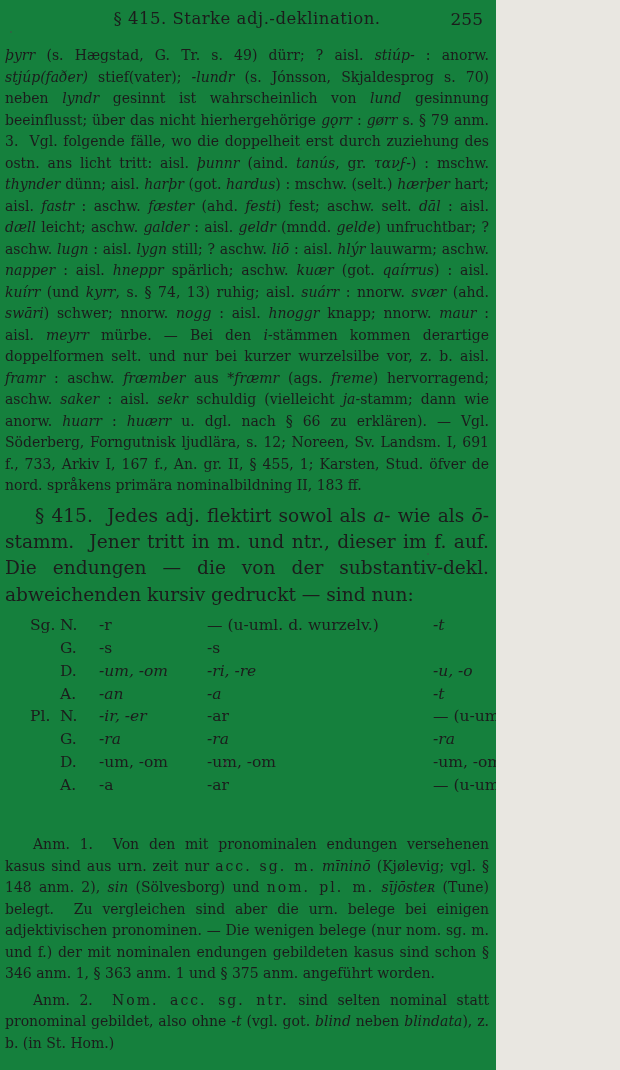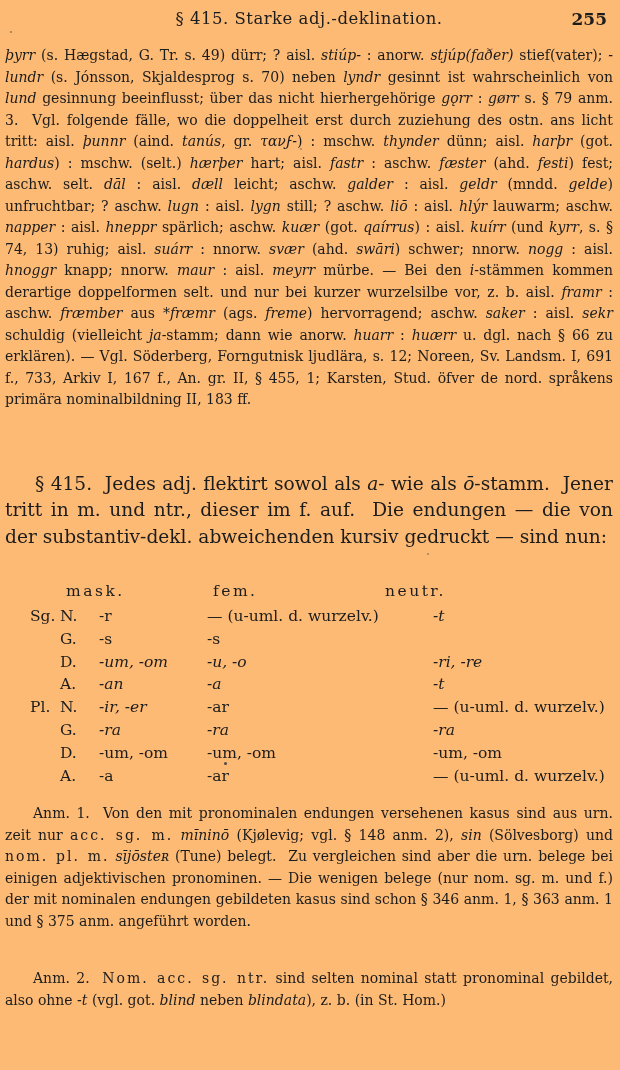--- a/index.html
+++ b/index.html
@@ -1,82 +1,77 @@
 <!DOCTYPE html>
 <html><head>
 <meta charset="utf-8">
 <style>
   html,body{margin:0;padding:0;background:#e9e7e1;}
   .page{
-    position:relative;width:620px;height:1070px;box-sizing:border-box;
-    background:#fdba74;color:#1c1c1c;overflow:hidden;
+    position:relative;width:496px;height:1070px;box-sizing:border-box;
+    background:#15803d;color:#1c1c1c;overflow:hidden;
     font-family:"DejaVu Serif", serif;
     padding:9px 7px 0 5px;
   }
   .pagehead{position:relative;height:26px;font-size:16.5px;}
   .pagehead .title{display:block;text-align:center;letter-spacing:.5px;}
-  .pagehead .pageno{position:absolute;right:6px;top:0;font-size:17px;font-weight:bold;}
+  .pagehead .pageno{position:absolute;right:6px;top:0;font-size:17px;}
   .petit{font-size:14px;line-height:21.5px;text-align:justify;white-space:pre-wrap;}
   .grand{font-size:18.6px;line-height:26.4px;text-align:justify;white-space:pre-wrap;}
   .it{font-style:italic;}
   .sp{letter-spacing:2px;}
   #para1{margin-top:10px;min-height:408px;}
   #para2{margin-top:2px;min-height:79px;text-indent:30px;}
-  #para3{margin-top:18px;min-height:105px;text-indent:30px;}
+  #para3{margin-top:6px;min-height:105px;text-indent:30px;}
   .decl{margin-top:6px;font-size:15.5px;min-height:204px;}
   .thead{position:relative;height:23px;font-size:15.5px;}
   .thead span{position:absolute;top:0;letter-spacing:2.5px;}
   .h-mask{left:61px;}
   .h-fem{left:208px;}
   .h-neutr{left:380px;}
   .trow{display:grid;grid-template-columns:58px 97px 215px 1fr;padding-left:25px;line-height:22.8px;gap:11px;}
   .tcell{white-space:nowrap;}
   .tgroup{display:inline-block;width:30px;}
   #anm1{margin-top:16px;min-height:149px;text-indent:28px;}
-  #anm2{margin-top:16px;min-height:43px;text-indent:28px;}
+  #anm2{margin-top:5px;min-height:43px;text-indent:28px;}
   .speck{position:absolute;background:#4a4a4a;border-radius:50%;}
 </style>
 </head>
 <body>
 
 <div class="page">
 
   <div class="pagehead">
     <span class="title">§ 415.  Starke adj.-deklination.</span>
     <span class="pageno">255</span>
   </div>
 
   <div id="para1" class="petit"><span class="it">þyrr</span><span> (s. Hægstad, G. Tr. s. 49) dürr; ? aisl. </span><span class="it">stiúp-</span><span> : anorw. </span><span class="it">stjúp(faðer)</span><span> stief(vater); </span><span class="it">-lundr</span><span> (s. Jónsson, Skjaldesprog s. 70) neben </span><span class="it">lyndr</span><span> gesinnt ist wahrscheinlich von </span><span class="it">lund</span><span> gesinnung beeinflusst; über das nicht hierhergehörige </span><span class="it">gǫrr</span><span> : </span><span class="it">gørr</span><span> s. § 79 anm. 3.  Vgl. folgende fälle, wo die doppelheit erst durch zuziehung des ostn. ans licht tritt: aisl. </span><span class="it">þunnr</span><span> (aind. </span><span class="it">tanús</span><span>, gr. </span><span class="it">τανϝ-</span><span>) : mschw. </span><span class="it">thynder</span><span> dünn; aisl. </span><span class="it">harþr</span><span> (got. </span><span class="it">hardus</span><span>) : mschw. (selt.) </span><span class="it">hærþer</span><span> hart; aisl. </span><span class="it">fastr</span><span> : aschw. </span><span class="it">fæster</span><span> (ahd. </span><span class="it">festi</span><span>) fest; aschw. selt. </span><span class="it">dāl</span><span> : aisl. </span><span class="it">dæll</span><span> leicht; aschw. </span><span class="it">galder</span><span> : aisl. </span><span class="it">geldr</span><span> (mndd. </span><span class="it">gelde</span><span>) unfruchtbar; ? aschw. </span><span class="it">lugn</span><span> : aisl. </span><span class="it">lygn</span><span> still; ? aschw. </span><span class="it">liō</span><span> : aisl. </span><span class="it">hlýr</span><span> lauwarm; aschw. </span><span class="it">napper</span><span> : aisl. </span><span class="it">hneppr</span><span> spärlich; aschw. </span><span class="it">kuær</span><span> (got. </span><span class="it">qaírrus</span><span>) : aisl. </span><span class="it">kuírr</span><span> (und </span><span class="it">kyrr</span><span>, s. § 74, 13) ruhig; aisl. </span><span class="it">suárr</span><span> : nnorw. </span><span class="it">svær</span><span> (ahd. </span><span class="it">swāri</span><span>) schwer; nnorw. </span><span class="it">nogg</span><span> : aisl. </span><span class="it">hnoggr</span><span> knapp; nnorw. </span><span class="it">maur</span><span> : aisl. </span><span class="it">meyrr</span><span> mürbe. — Bei den </span><span class="it">i</span><span>-stämmen kommen derartige doppelformen selt. und nur bei kurzer wurzelsilbe vor, z. b. aisl. </span><span class="it">framr</span><span> : aschw. </span><span class="it">fræmber</span><span> aus *</span><span class="it">fræmr</span><span> (ags. </span><span class="it">freme</span><span>) hervorragend; aschw. </span><span class="it">saker</span><span> : aisl. </span><span class="it">sekr</span><span> schuldig (vielleicht </span><span class="it">ja</span><span>-stamm; dann wie anorw. </span><span class="it">huarr</span><span> : </span><span class="it">huærr</span><span> u. dgl. nach § 66 zu erklären). — Vgl. Söderberg, Forngutnisk ljudlära, s. 12; Noreen, Sv. Landsm. I, 691 f., 733, Arkiv I, 167 f., An. gr. II, § 455, 1; Karsten, Stud. öfver de nord. språkens primära nominalbildning II, 183 ff.</span></div>
 
 
   <div id="para3" class="grand"><span>§ 415.  Jedes adj. flektirt sowol als </span><span class="it">a</span><span>- wie als </span><span class="it">ō</span><span>-stamm.  Jener tritt in m. und ntr., dieser im f. auf.  Die endungen — die von der substantiv-dekl. abweichenden kursiv gedruckt — sind nun:</span></div>
 
   <div class="decl">
-    <div class="thead">
-      <span class="h-mask">mask.</span>
-      <span class="h-fem">fem.</span>
-      <span class="h-neutr">neutr.</span>
-    </div>
     <div>
         <div class="trow">
           <div class="tcell"><span class="tgroup">Sg.</span><span>N.</span></div>
           <div class="tcell"><span>-r</span></div>
           <div class="tcell"><span>— (u-uml. d. wurzelv.)</span></div>
           <div class="tcell"><span class="it">-t</span></div>
         </div>
         <div class="trow">
           <div class="tcell"><span class="tgroup"></span><span>G.</span></div>
           <div class="tcell"><span>-s</span></div>
           <div class="tcell"><span>-s</span></div>
         </div>
         <div class="trow">
           <div class="tcell"><span class="tgroup"></span><span>D.</span></div>
           <div class="tcell"><span class="it">-um, -om</span></div>
+          <div class="tcell"><span class="it">-ri, -re</span></div>
           <div class="tcell"><span class="it">-u, -o</span></div>
-          <div class="tcell"><span class="it">-ri, -re</span></div>
         </div>
         <div class="trow">
           <div class="tcell"><span class="tgroup"></span><span>A.</span></div>
           <div class="tcell"><span class="it">-an</span></div>
           <div class="tcell"><span class="it">-a</span></div>
           <div class="tcell"><span class="it">-t</span></div>
         </div>
         <div class="trow">
           <div class="tcell"><span class="tgroup">Pl.</span><span>N.</span></div>
           <div class="tcell"><span class="it">-ir, -er</span></div>

